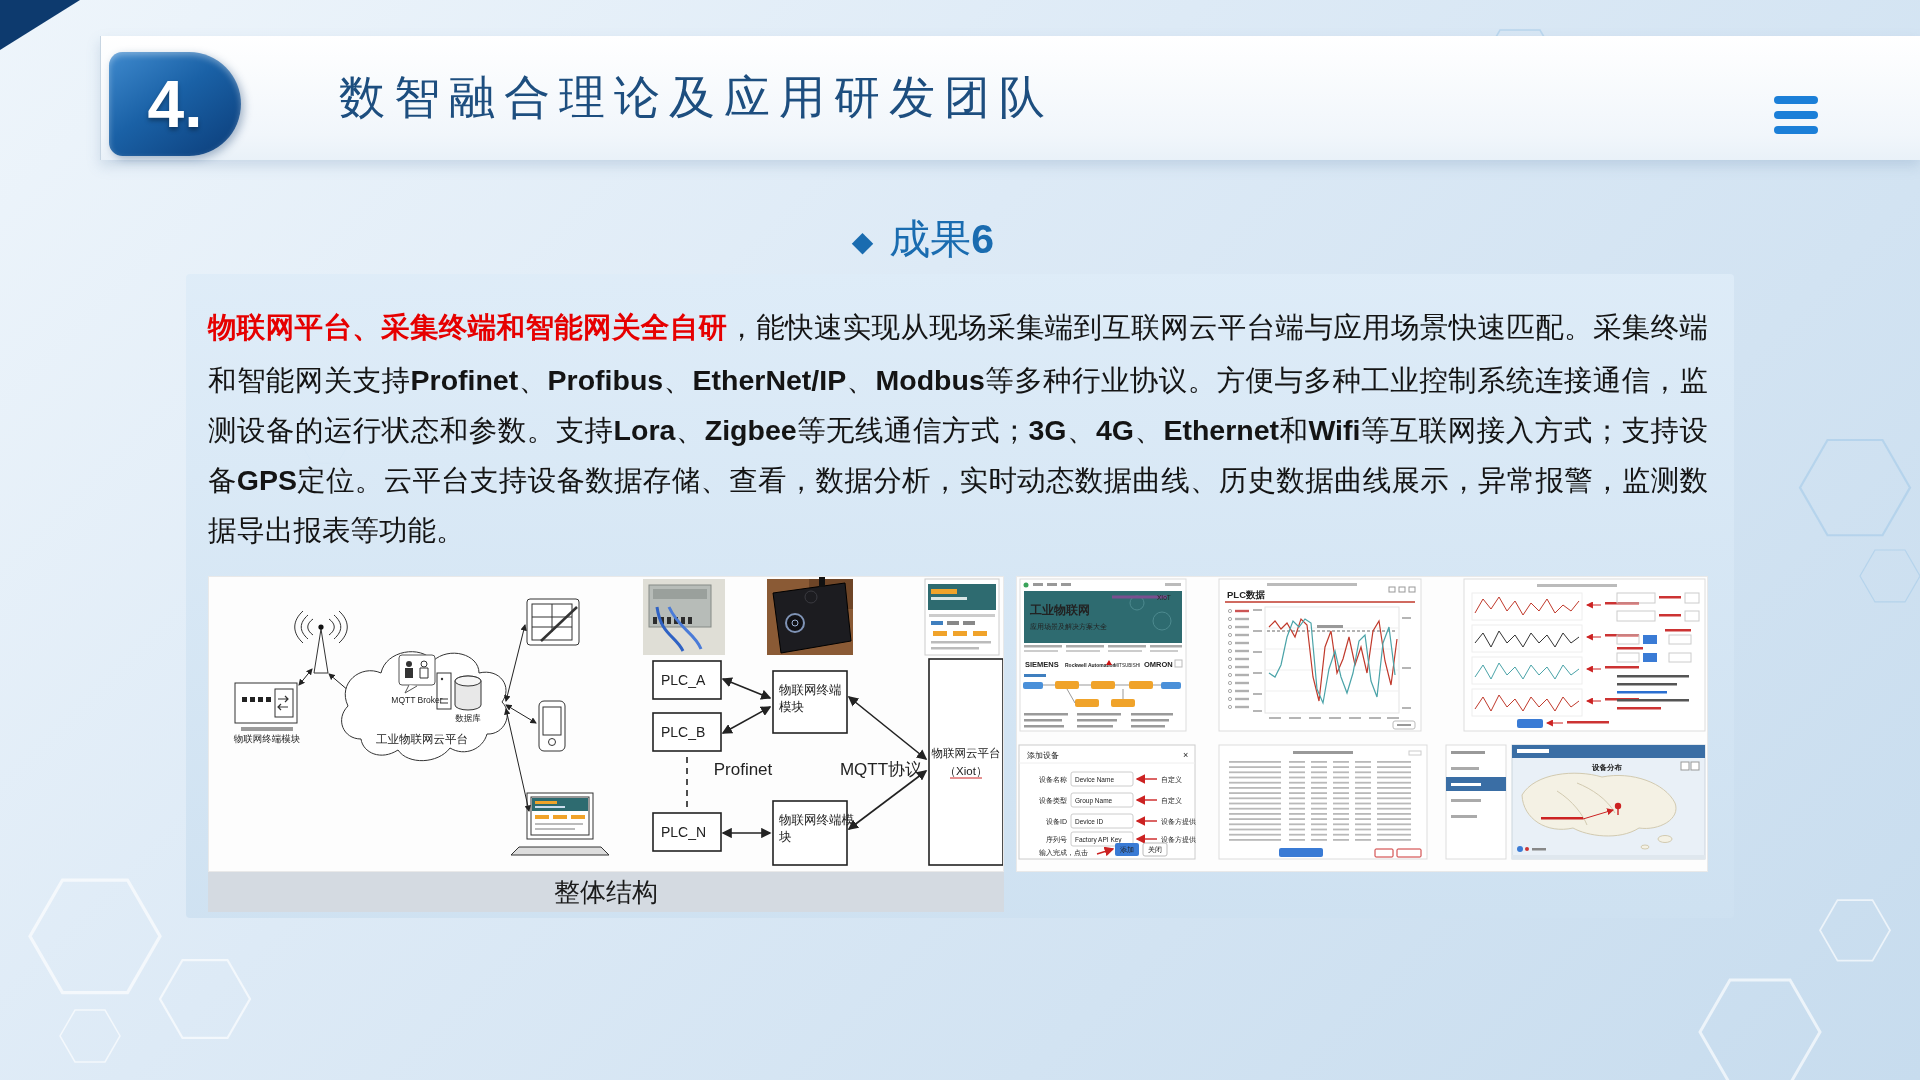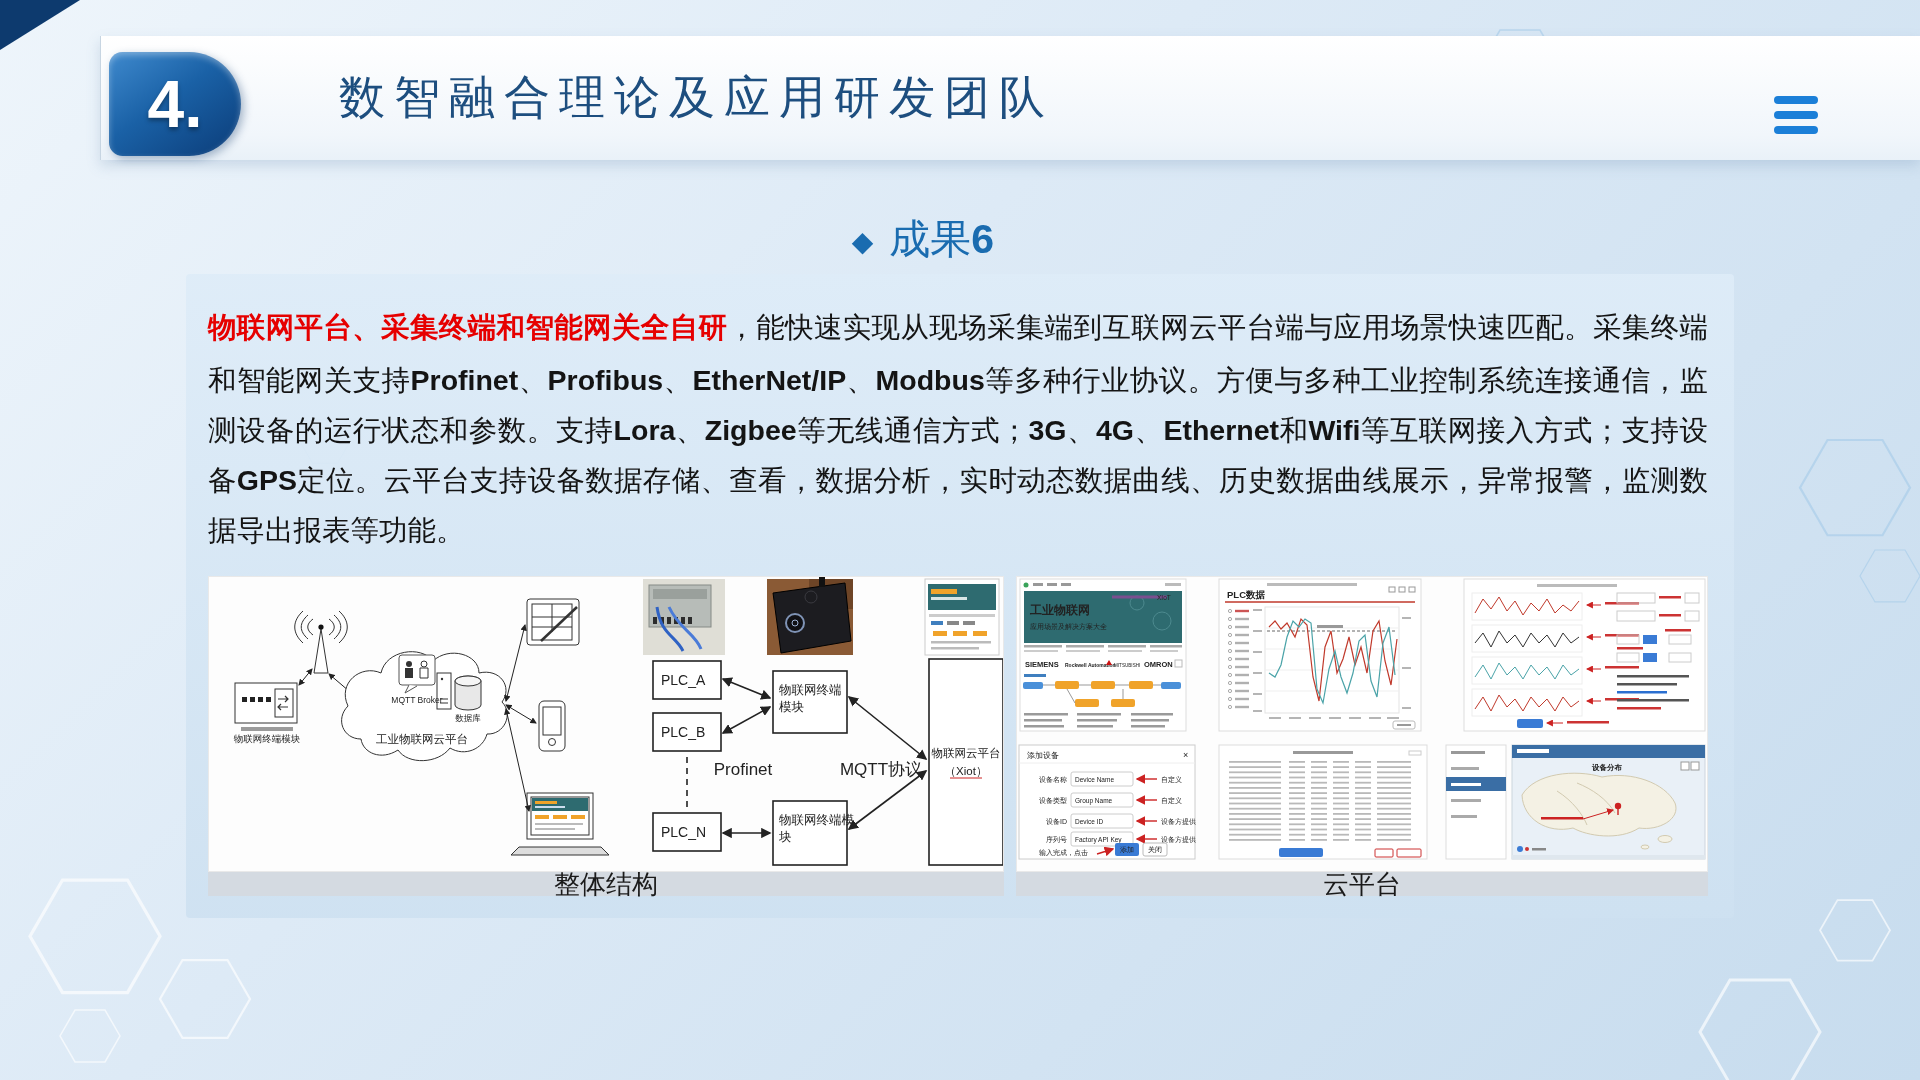--- a/index.html
+++ b/index.html
@@ -35,21 +35,21 @@
   .panel{position:absolute;left:186px;top:274px;width:1548px;height:644px;border-radius:4px;
     background:linear-gradient(180deg,rgba(222,236,248,.92),rgba(206,225,241,.92));}
   .para{position:absolute;left:208px;top:302px;width:1500px;font-size:28.5px;line-height:50px;
     color:#141414;text-align:justify;}
   .seg-red{color:#e60000;font-weight:700;font-family:Liberation Mono, monospace;}
   .seg-b{font-weight:700;}
   
   .fig{position:absolute;background:#fdfdfd;border:1px solid #e9e9e9;box-sizing:border-box;}
   .fig-left{left:208px;top:576px;width:796px;height:296px;}
   .fig-right{left:1016px;top:576px;width:692px;height:296px;}
-  .cap{position:absolute;height:24px;background:#d4dae1;display:flex;align-items:center;
+  .cap{position:absolute;height:40px;background:#d4dae1;display:flex;align-items:center;
     justify-content:center;font-size:26px;color:#1a1a1a;}
   .cap-left{left:208px;top:872px;width:796px;}
   .cap-right{left:1016px;top:872px;width:692px;}
   svg{display:block;}
   svg text{font-family:"Liberation Sans",sans-serif;fill:#222;}
 </style>
 </head>
 <body>
 
 <div class="stage">
@@ -590,15 +590,14 @@
         <line x1="601" y1="229" x2="601" y2="238" stroke="#cc2222" stroke-width="1.4"></line>
         <line x1="566" y1="242" x2="596" y2="233" stroke="#cc2222" stroke-width="1" marker-end="url(#ahr)"></line>
         <rect x="524" y="240" width="42" height="2.5" fill="#cc2222"></rect>
         <circle cx="503" cy="272" r="3" fill="#3a7bd5"></circle>
           <circle cx="510" cy="272" r="2" fill="#cc3333"></circle>
         <rect x="515" y="271" width="14" height="2.5" fill="#888"></rect>
         <rect x="495" y="278" width="193" height="4" fill="#dfe7ee"></rect>
       </g>
     </svg>
   </div>
-  <div class="cap cap-right">云平台</div>
 
 </div>
 
 </body></html>

